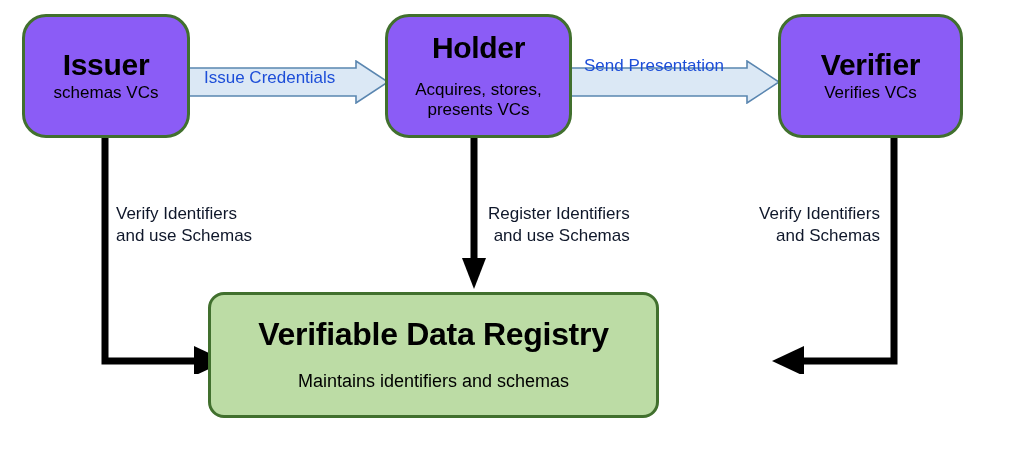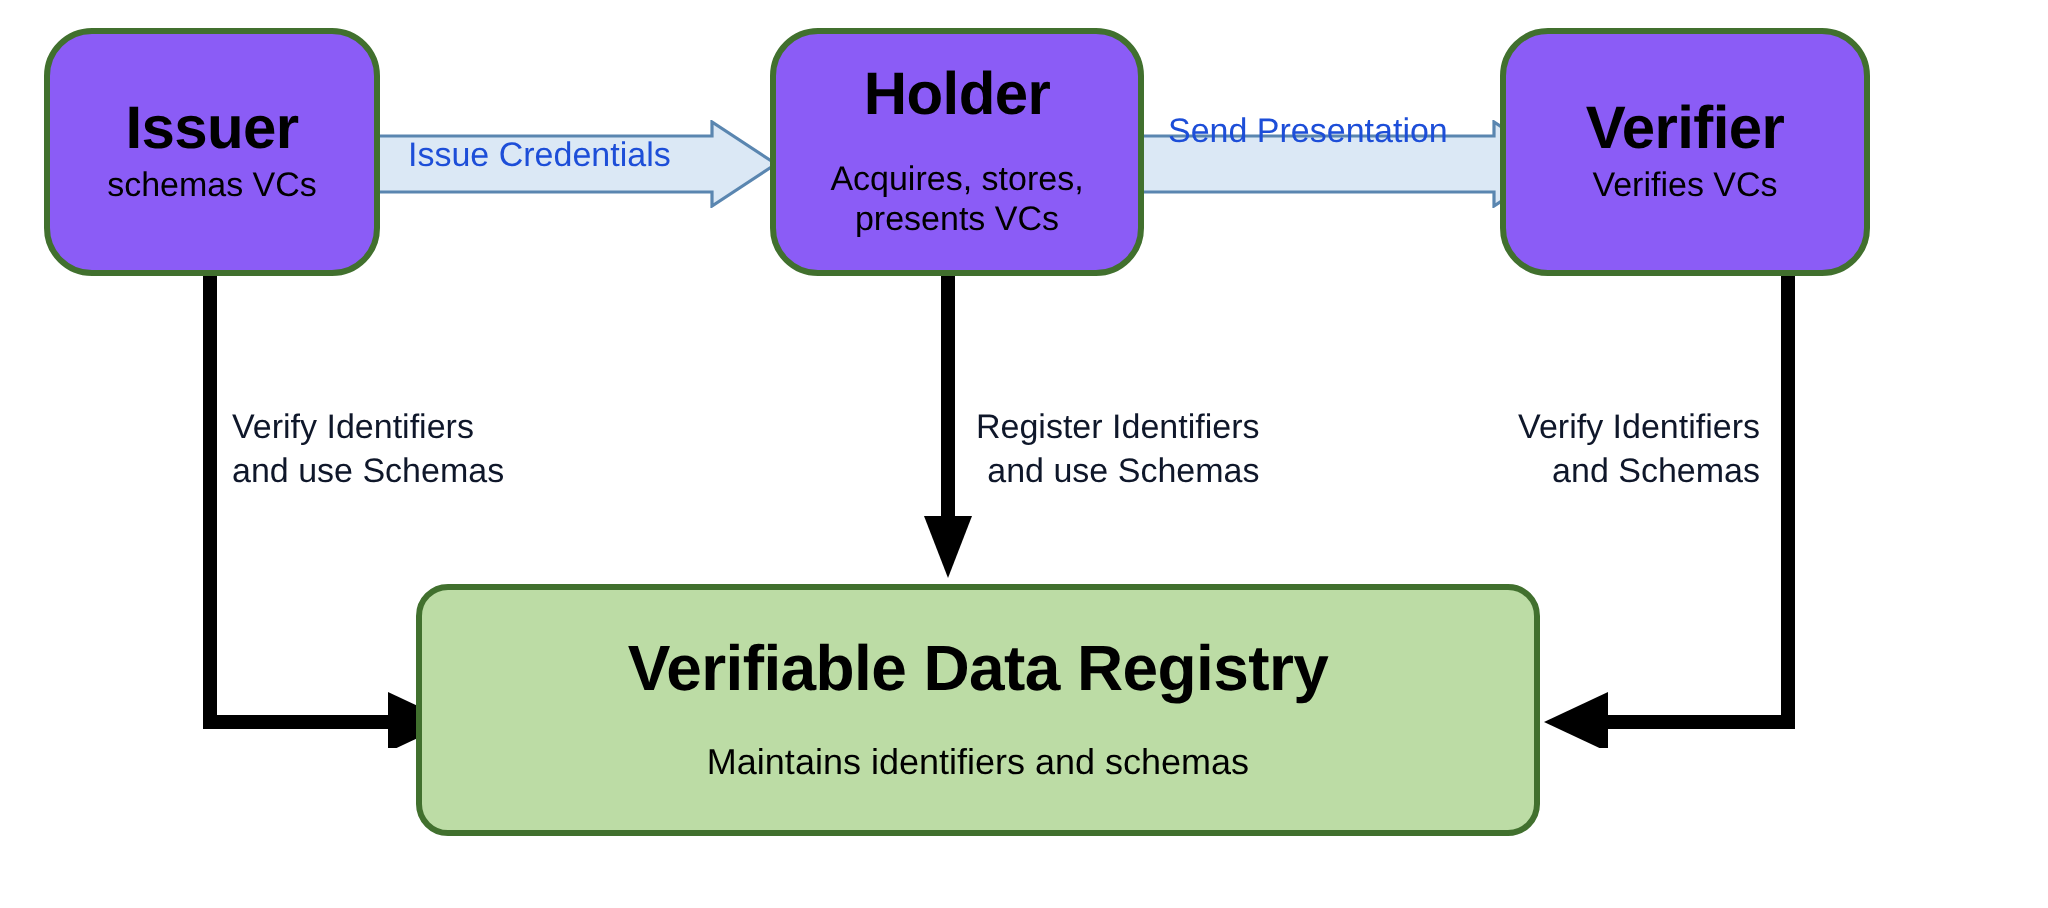--- a/index.html
+++ b/index.html
@@ -43,26 +43,26 @@
   }
   .role-sub {
     font-size: 17px;
     line-height: 1.18;
     margin-top: 3px;
     white-space: pre-line;
   }
 
   #box-issuer   { left: 22px;  top: 14px;  width: 168px; height: 124px; }
   #box-holder   { left: 385px; top: 14px;  width: 187px; height: 124px; gap: 14px; }
-  #box-verifier { left: 750px; top: 14px;  width: 185px; height: 124px; }
+  #box-verifier { left: 778px; top: 14px;  width: 185px; height: 124px; }
 
   #box-registry {
     position: absolute;
     left: 208px; top: 292px;
-    width: 562px; height: 126px;
+    width: 451px; height: 126px;
     box-sizing: border-box;
     background: #bcdca5;
     border: 3px solid #41702e;
     border-radius: 16px;
     display: flex;
     flex-direction: column;
     align-items: center;
     justify-content: center;
     text-align: center;
     z-index: 5;

